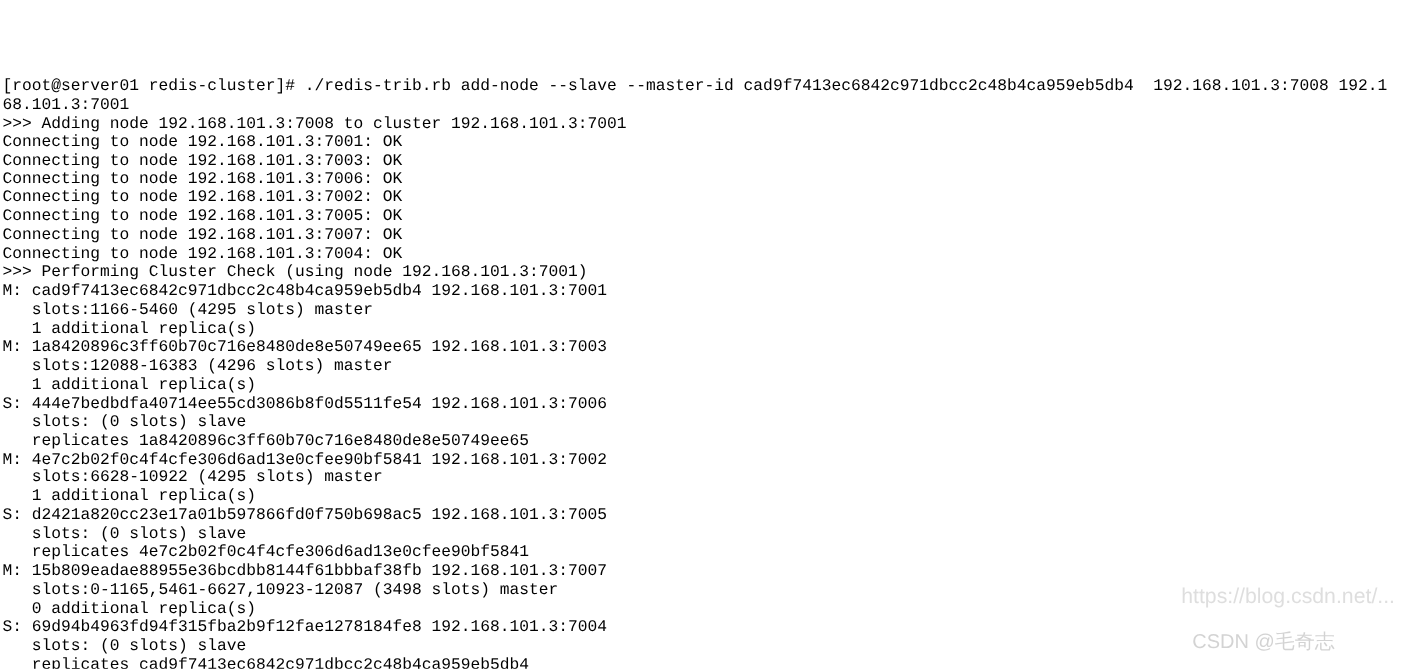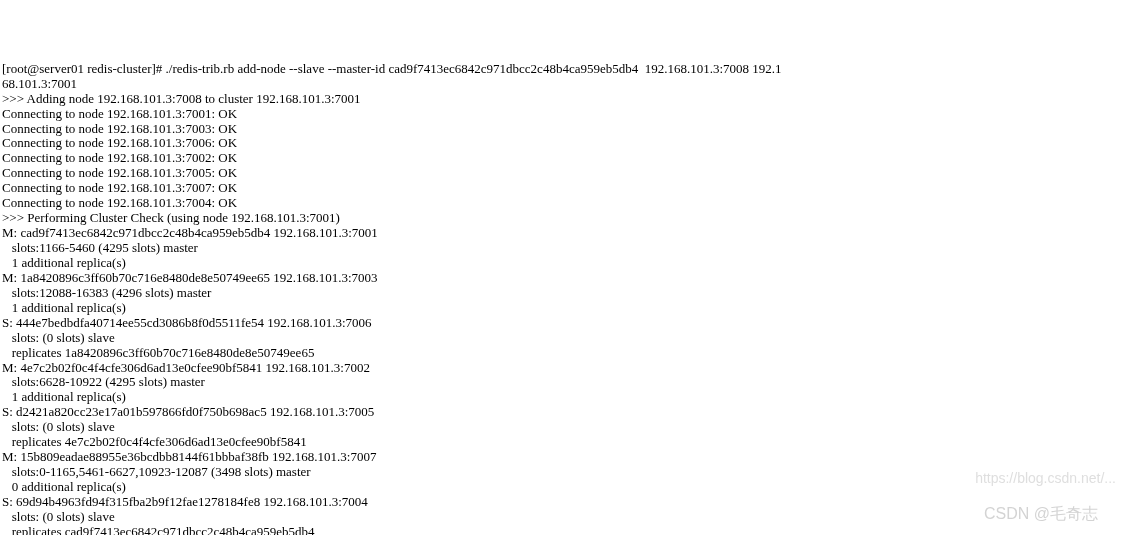--- a/index.html
+++ b/index.html
@@ -15,34 +15,33 @@
       color: #000000;
       padding: 2px;
       white-space: pre;
       position: relative;
       width: 1136px;
       height: 535px;
       overflow: hidden;
     }
     .terminal-line {
       display: block;
-      font-family: Liberation Serif, serif;
     }
     .watermark {
       position: absolute;
       bottom: 12px;
       right: 20px;
       color: rgba(128, 128, 128, 0.35);
       font-family: Arial, sans-serif;
       font-size: 16px;
       font-weight: 500;
       pointer-events: none;
     }
     .watermark .sub {
-      font-size: 14px;
+      font-size: 17px;
       display: block;
       text-align: right;
       color: rgba(160,160,160,0.35);
     }
   </style>
 </head>
 <body>
 
 
 

